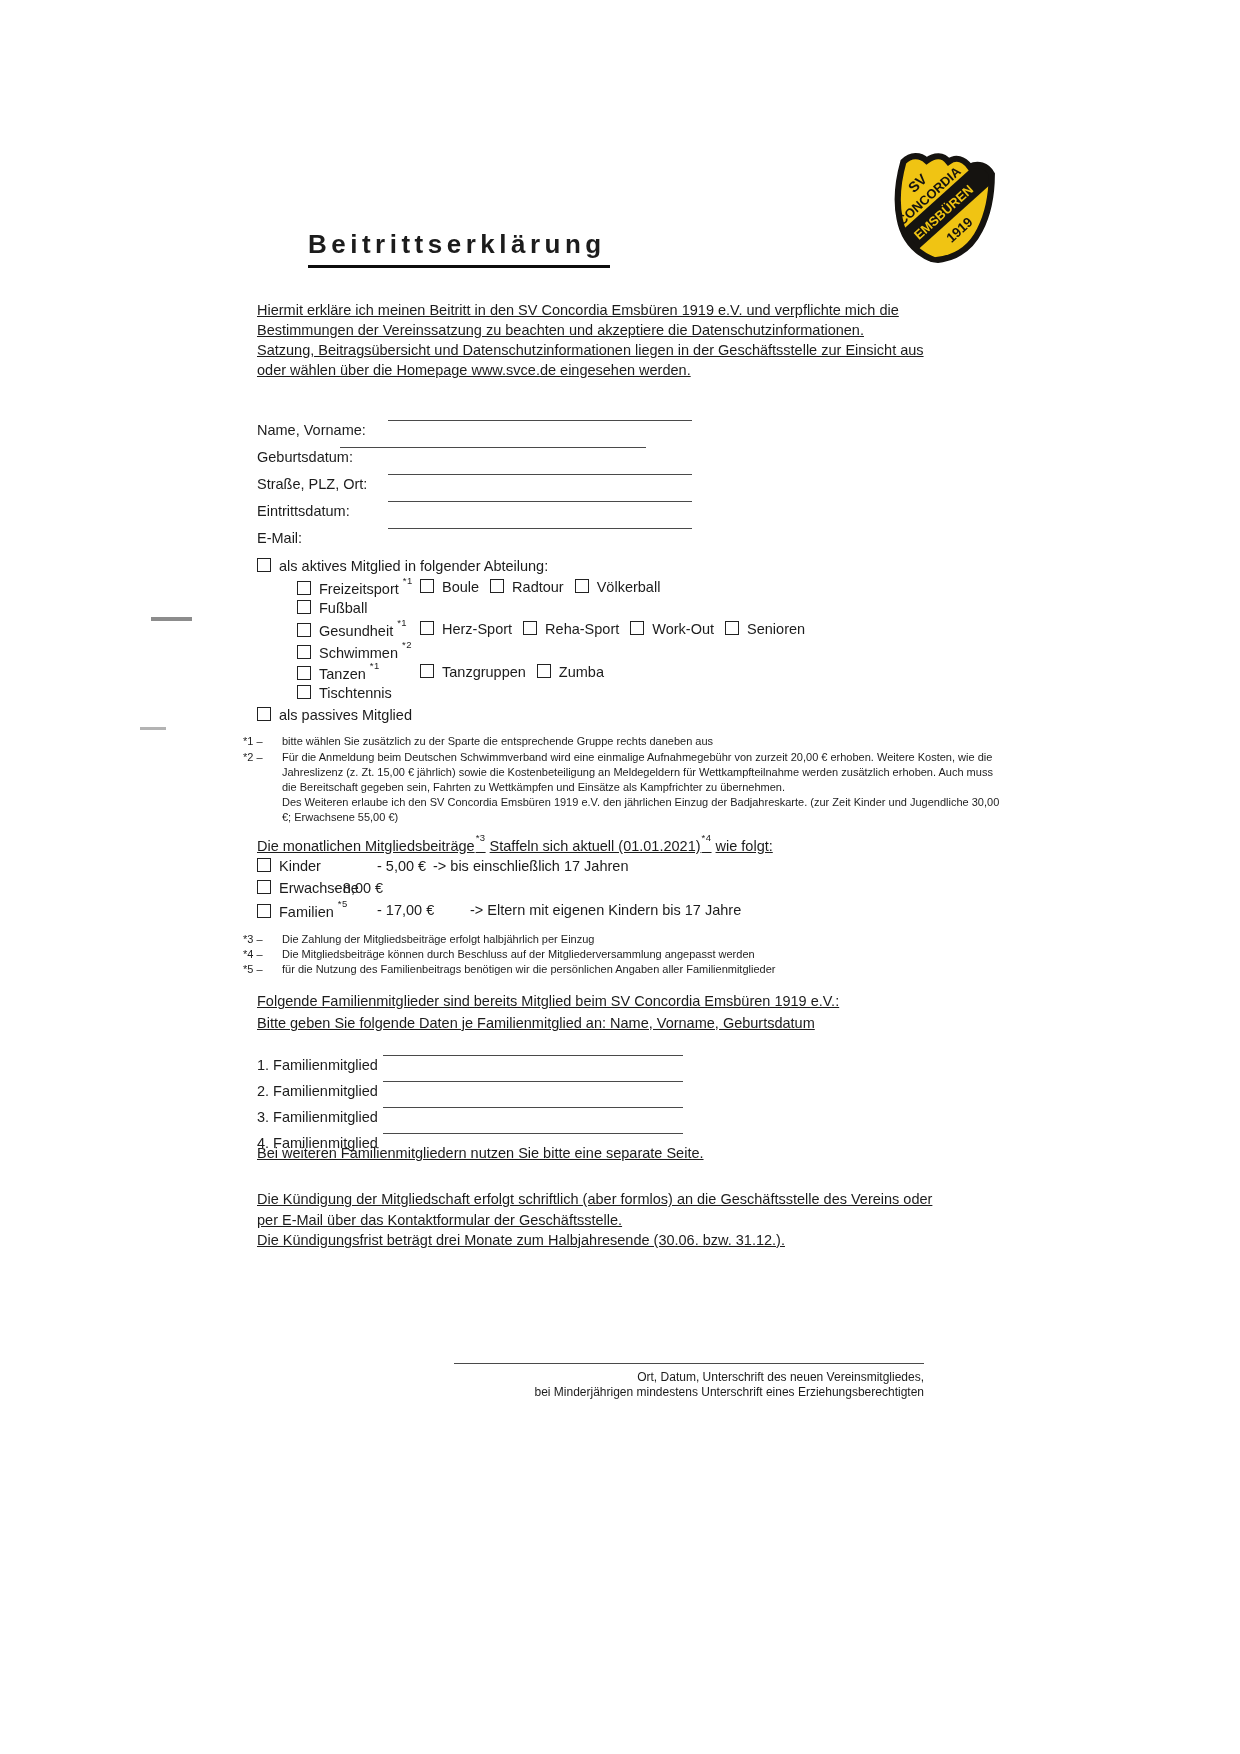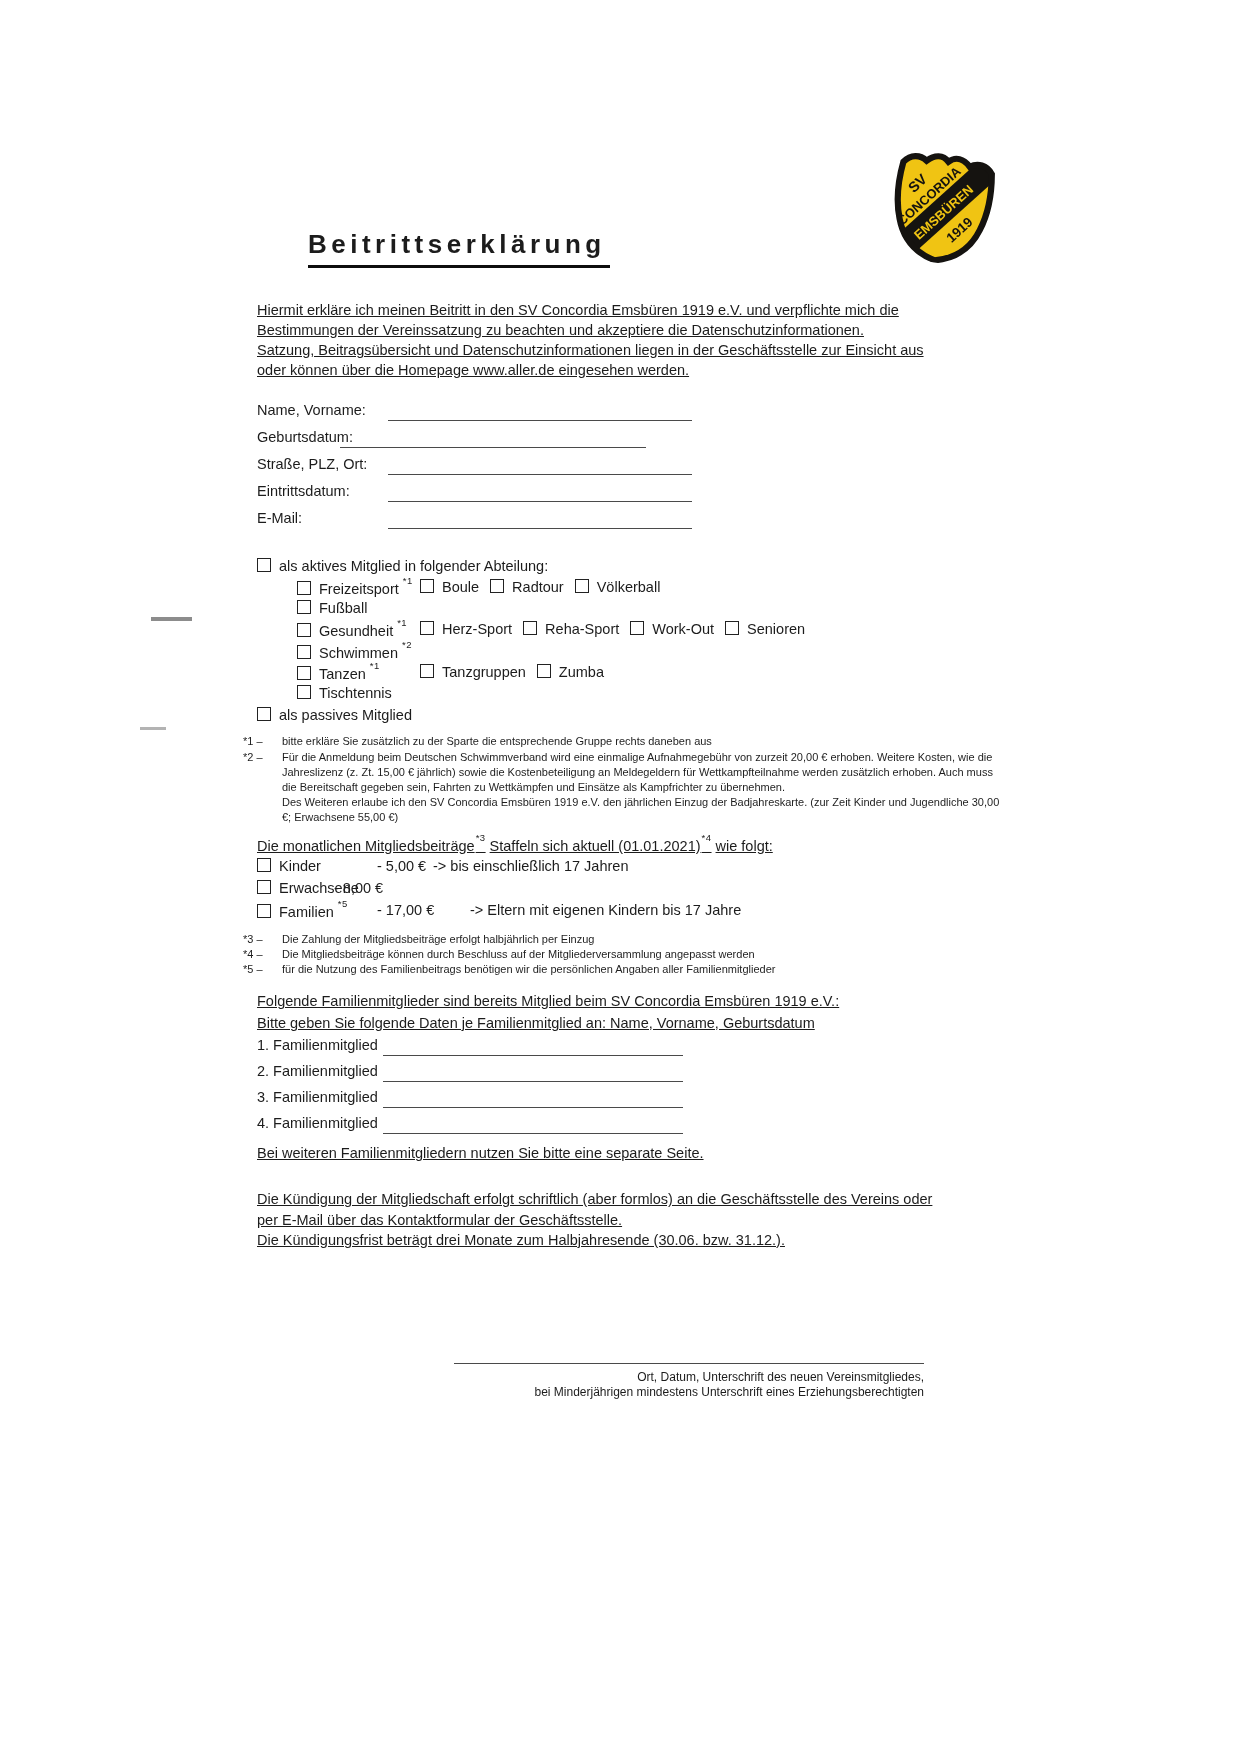--- a/index.html
+++ b/index.html
@@ -6,21 +6,21 @@
   .page{position:relative;width:1240px;height:1754px;background:#ffffff;
         font-family:"Liberation Sans", sans-serif;color:#1c1c1c;overflow:hidden;margin:0 auto;}
 
   .title{position:absolute;left:296px;top:217px;margin:12px;font-size:26px;font-weight:bold;
          letter-spacing:4.5px;border-bottom:3.5px solid #0d0d0d;padding:0 4px 5px 0;}
 
   .logo{position:absolute;left:890px;top:153px;width:104px;height:110px;transform:rotate(8deg);}
 
   .tline{position:absolute;left:257px;font-size:14.5px;white-space:nowrap;text-decoration:underline;}
 
-  .flabel{position:absolute;left:257px;font-size:14.5px;white-space:nowrap;}
+  .flabel{position:absolute;left:257px;font-size:14.5px;white-space:nowrap;margin-top:20px;}
   .fline{position:absolute;border-bottom:1.8px solid #4a4a4a;height:1px;}
 
   .cbrow{position:absolute;font-size:14.5px;white-space:nowrap;}
   .cb{display:inline-block;width:12px;height:12px;border:1.6px solid #222;background:#fff;
       vertical-align:-1px;margin-right:8px;}
   .cb.g{margin-left:11px;}
   .supm{font-size:9.5px;position:relative;top:-4px;margin-left:4px;letter-spacing:0.5px;}
   .supin{font-size:9.5px;position:relative;top:-4px;margin:0 4px 0 1px;letter-spacing:0.5px;}
 
   .fnrow{position:absolute;left:243px;font-size:11px;white-space:nowrap;color:#1e1e1e;}
@@ -66,21 +66,21 @@
           <text x="50" y="85" text-anchor="middle" font-size="13" fill="#151310">1919</text>
         </g>
       </g>
       <path d="M7,14 C13,6 22,5 29,10 C36,3 44,2 50,8 C56,2 64,3 71,10 C78,5 87,6 93,14 C96,36 94,55 89,69 C82,90 67,100 50,104 C33,100 18,90 11,69 C6,55 4,36 7,14 Z" fill="none" stroke="#151310" stroke-width="6"></path>
     </svg>
   </div>
 
   <div class="tline" style="top:302px">Hiermit erkläre ich meinen Beitritt in den SV Concordia Emsbüren 1919 e.V. und verpflichte mich die</div>
   <div class="tline" style="top:342px">Satzung, Beitragsübersicht und Datenschutzinformationen liegen in der Geschäftsstelle zur Einsicht aus</div>
   <div class="tline" style="top:322px">Bestimmungen der Vereinssatzung zu beachten und akzeptiere die Datenschutzinformationen.</div>
-  <div class="tline" style="top:362px">oder können über die Homepage www.aller.de eingesehen werden.</div>
+  <div class="tline" style="top:362px">oder wählen über die Homepage www.svce.de eingesehen werden.</div>
 
   <div class="flabel" style="top:402px">Name, Vorname:</div>
   <div class="fline" style="top:419px;left:388px;width:304px"></div>
 
   <div class="flabel" style="top:429px">Geburtsdatum:</div>
   <div class="fline" style="top:446px;left:340px;width:306px"></div>
 
   <div class="flabel" style="top:456px">Straße, PLZ, Ort:</div>
   <div class="fline" style="top:473px;left:388px;width:304px"></div>
 
@@ -102,21 +102,21 @@
 
   <div class="cbrow" style="left:297px;top:643px"><span class="cb"></span><span>Schwimmen</span><sup class="supm">*2</sup></div>
 
   <div class="cbrow" style="left:297px;top:664px"><span class="cb"></span><span>Tanzen</span><sup class="supm">*1</sup></div>
   <div class="cbrow" style="left:420px;top:664px"><span class="cb"></span><span>Tanzgruppen</span><span class="cb g"></span><span>Zumba</span></div>
 
   <div class="cbrow" style="left:297px;top:685px"><span class="cb"></span><span>Tischtennis</span></div>
 
   <div class="cbrow" style="left:257px;top:707px"><span class="cb"></span><span>als passives Mitglied</span></div>
 
-  <div class="fnrow" style="top:735px"><span class="fnmark">*1 –</span><span>bitte erkläre Sie zusätzlich zu der Sparte die entsprechende Gruppe rechts daneben aus</span></div>
+  <div class="fnrow" style="top:735px"><span class="fnmark">*1 –</span><span>bitte wählen Sie zusätzlich zu der Sparte die entsprechende Gruppe rechts daneben aus</span></div>
   <div class="fnrow" style="top:751px"><span class="fnmark">*2 –</span><span>Für die Anmeldung beim Deutschen Schwimmverband wird eine einmalige Aufnahmegebühr von zurzeit 20,00 € erhoben. Weitere Kosten, wie die</span></div>
   <div class="fnrow cont" style="top:766px">Jahreslizenz (z. Zt. 15,00 € jährlich) sowie die Kostenbeteiligung an Meldegeldern für Wettkampfteilnahme werden zusätzlich erhoben. Auch muss</div>
   <div class="fnrow cont" style="top:781px">die Bereitschaft gegeben sein, Fahrten zu Wettkämpfen und Einsätze als Kampfrichter zu übernehmen.</div>
   <div class="fnrow cont" style="top:796px">Des Weiteren erlaube ich den SV Concordia Emsbüren 1919 e.V. den jährlichen Einzug der Badjahreskarte. (zur Zeit Kinder und Jugendliche 30,00</div>
   <div class="fnrow cont" style="top:811px">€; Erwachsene 55,00 €)</div>
 
   <div class="tline" style="top:836px"><span>Die monatlichen Mitgliedsbeiträge</span><sup class="supin">*3</sup><span>Staffeln sich aktuell (01.01.2021)</span><sup class="supin">*4</sup><span>wie folgt:</span></div>
 
   <div class="feerow" style="top:858px"><span class="cb"></span><span>Kinder</span><span class="fee-amount" style="left:120px">- 5,00 €</span><span class="fee-note" style="left:176px">-&gt; bis einschließlich 17 Jahren</span></div>
 

